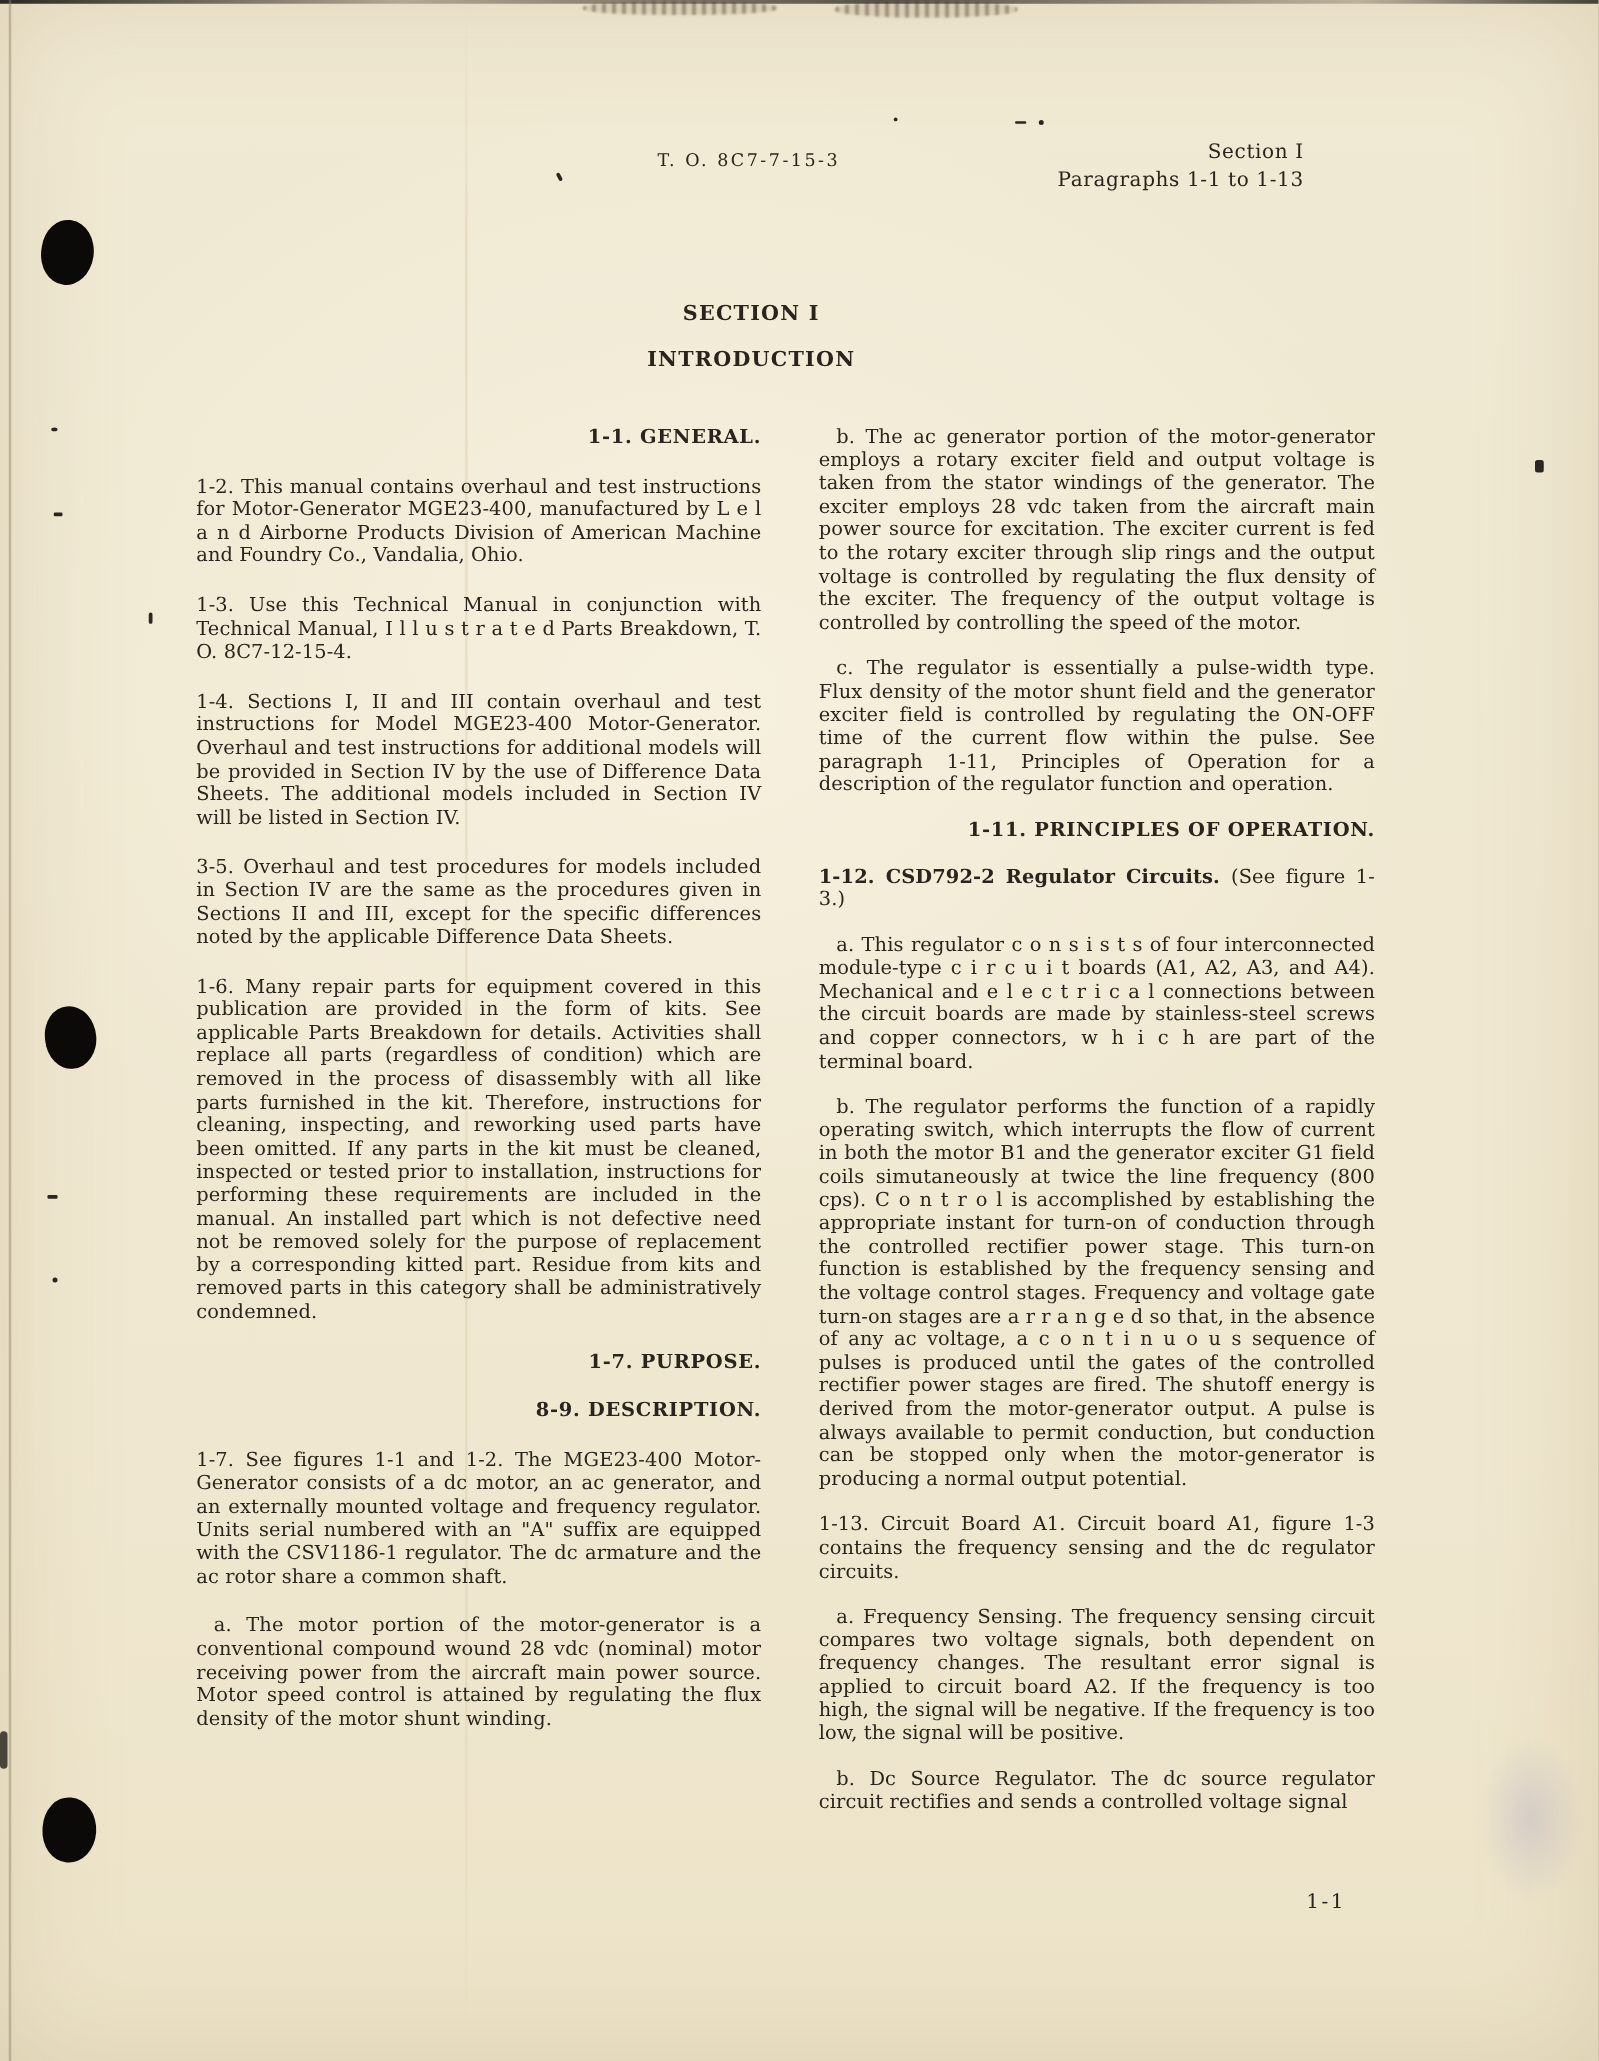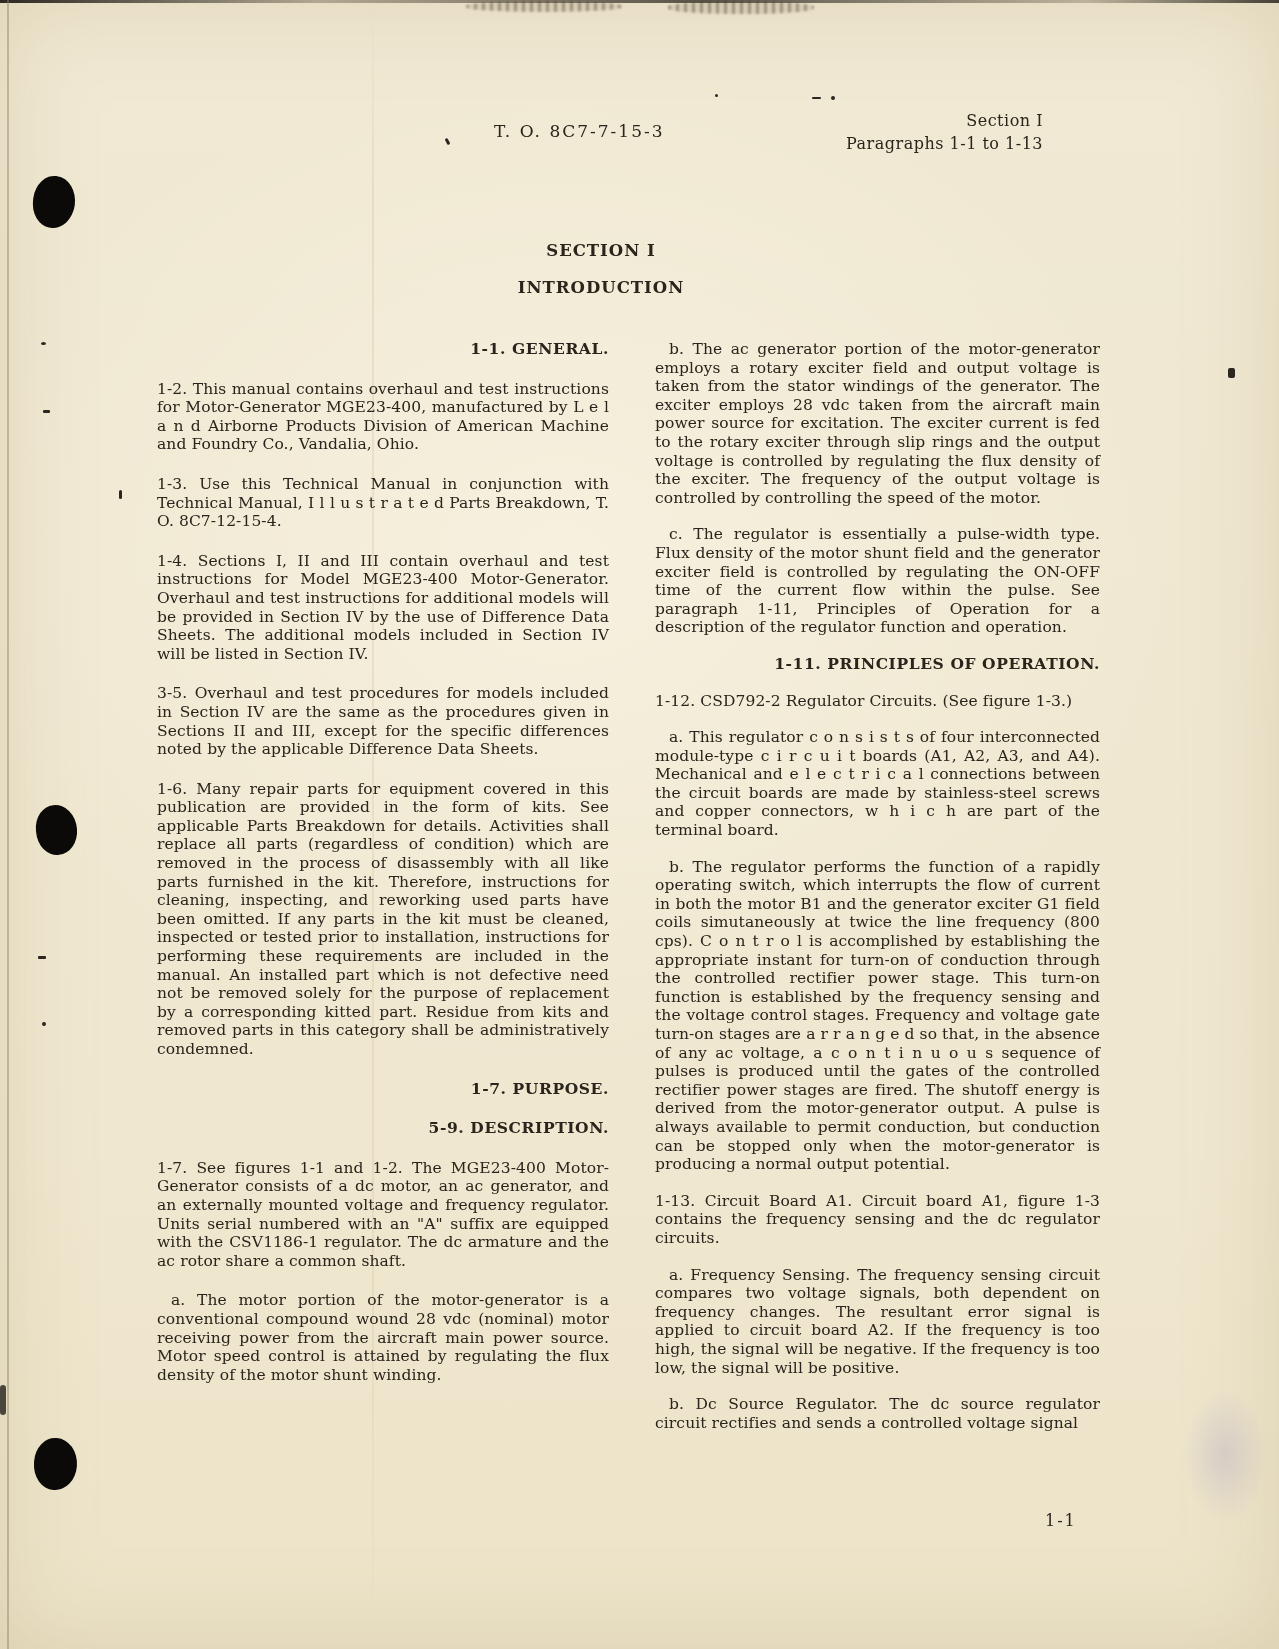--- a/index.html
+++ b/index.html
@@ -30,37 +30,37 @@
     background:linear-gradient(rgba(214,194,158,0),rgba(209,187,149,.6) 12%,rgba(209,187,149,.5) 82%,rgba(214,194,158,0));}
   .stain{position:absolute;left:1182px;top:1388px;width:86px;height:134px;border-radius:50%;
     background:radial-gradient(ellipse,rgba(174,166,196,.35),rgba(174,166,196,0) 70%);}
   .hole{position:absolute;background:#0c0a08;border-radius:48% 52% 50% 50%;}
   .hole.h1{left:33px;top:176px;width:42px;height:52px;transform:rotate(8deg);}
   .hole.h2{left:36px;top:805px;width:41px;height:50px;transform:rotate(-5deg);}
   .hole.h3{left:34px;top:1438px;width:43px;height:52px;transform:rotate(4deg);}
   .speck{position:absolute;background:#2b261f;border-radius:50%;}
 
   
-  .to-num{position:absolute;left:494px;top:121px;font-size:17px;letter-spacing:2px;}
+  .to-num{position:absolute;left:526px;top:121px;font-size:14px;letter-spacing:2px;}
   .hdr-right{position:absolute;right:236px;top:109px;text-align:right;font-size:16px;line-height:23px;letter-spacing:.5px;}
 
   
   .titles{position:absolute;left:0;top:0;width:1202px;text-align:center;}
   .title1{position:absolute;top:241px;width:100%;font-weight:bold;font-size:16.5px;letter-spacing:1px;}
   .title2{position:absolute;top:278px;width:100%;font-weight:bold;font-size:16.5px;letter-spacing:1px;}
 
   
   .col{position:absolute;top:340px;text-align:justify;font-size:15.5px;line-height:18.6px;letter-spacing:.1px;}
   .col-left{left:157px;width:452px;}
   .col-right{left:655px;width:445px;}
   .col p{margin:0 0 21px 0;}
   .col-right p{margin:0 0 18px 0;}
   .col p.heading{font-weight:bold;letter-spacing:.6px;text-align:right;}
   .col p.sub{text-indent:14px;}
-  .lead{font-weight:normal;}
+  .lead{font-weight:bold;}
 
   .pagenum{position:absolute;left:1045px;top:1511px;font-size:16px;letter-spacing:2px;}
 </style>
 </head>
 <body>
 
 <div class="page">
 
   <div class="top-edge"></div>
   <div class="smudge s1"></div>
@@ -96,21 +96,21 @@
   </div>
 
   <div class="col col-left">
       <p class="heading">1-1.  GENERAL.</p>
       <p class="para">1-2.  This manual contains overhaul and test instructions for Motor-Generator MGE23-400, manufactured by L e l a n d Airborne Products Division of American Machine and Foundry Co., Vandalia, Ohio.</p>
       <p class="para">1-3.  Use this Technical Manual in conjunction with Technical Manual, I l l u s t r a t e d Parts Breakdown, T. O. 8C7-12-15-4.</p>
       <p class="para">1-4.  Sections I, II and III contain overhaul and test instructions for Model MGE23-400 Motor-Generator. Overhaul and test instructions for additional models will be provided in Section IV by the use of Difference Data Sheets.  The additional models included in Section IV will be listed in Section IV.</p>
       <p class="para">3-5.  Overhaul and test procedures for models included in Section IV are the same as the procedures given in Sections II and III, except for the specific differences noted by the applicable Difference Data Sheets.</p>
       <p class="para">1-6.  Many repair parts for equipment covered in this publication are provided in the form of kits.  See applicable Parts Breakdown for details.  Activities shall replace all parts (regardless of condition) which are removed in the process of disassembly with all like parts furnished in the kit.  Therefore, instructions for cleaning, inspecting, and reworking used parts have been omitted.  If any parts in the kit must be cleaned, inspected or tested prior to installation, instructions for performing these requirements are included in the manual.  An installed part which is not defective need not be removed solely for the purpose of replacement by a corresponding kitted part.  Residue from kits and removed parts in this category shall be administratively condemned.</p>
       <p class="heading">1-7.  PURPOSE.</p>
-      <p class="heading">5-9.  DESCRIPTION.</p>
+      <p class="heading">8-9.  DESCRIPTION.</p>
       <p class="para">1-7.  See figures 1-1 and 1-2.  The MGE23-400 Motor-Generator consists of a dc motor, an ac generator, and an externally mounted voltage and frequency regulator. Units serial numbered with an "A" suffix are equipped with the CSV1186-1 regulator.  The dc armature and the ac rotor share a common shaft.</p>
       <p class="sub">a.  The motor portion of the motor-generator is a conventional compound wound 28 vdc (nominal) motor receiving power from the aircraft main power source. Motor speed control is attained by regulating the flux density of the motor shunt winding.</p>
     </div>
   <div class="col col-right">
       <p class="sub">b.  The ac generator portion of the motor-generator employs a rotary exciter field and output voltage is taken from the stator windings of the generator.  The exciter employs 28 vdc taken from the aircraft main power source for excitation.  The exciter current is fed to the rotary exciter through slip rings and the output voltage is controlled by regulating the flux density of the exciter.  The frequency of the output voltage is controlled by controlling the speed of the motor.</p>
       <p class="sub">c.  The regulator is essentially a pulse-width type. Flux density of the motor shunt field and the generator exciter field is controlled by regulating the ON-OFF time of the current flow within the pulse.  See paragraph 1-11, Principles of Operation for a description of the regulator function and operation.</p>
       <p class="heading">1-11.  PRINCIPLES OF OPERATION.</p>
       <p class="para"><span class="lead">1-12.  CSD792-2 Regulator Circuits.  </span>(See figure 1-3.)</p>
       <p class="sub">a.  This regulator c o n s i s t s of four interconnected module-type c i r c u i t boards (A1, A2, A3, and A4). Mechanical and e l e c t r i c a l connections between the circuit boards are made by stainless-steel screws and copper connectors, w h i c h are part of the terminal board.</p>
       <p class="sub">b.  The regulator performs the function of a rapidly operating switch, which interrupts the flow of current in both the motor B1 and the generator exciter G1 field coils simutaneously at twice the line frequency (800 cps).  C o n t r o l is accomplished by establishing the appropriate instant for turn-on of conduction through the controlled rectifier power stage.  This turn-on function is established by the frequency sensing and the voltage control stages.  Frequency and voltage gate turn-on stages are a r r a n g e d so that, in the absence of any ac voltage, a c o n t i n u o u s sequence of pulses is produced until the gates of the controlled rectifier power stages are fired.  The shutoff energy is derived from the motor-generator output.  A pulse is always available to permit conduction, but conduction can be stopped only when the motor-generator is producing a normal output potential.</p>

